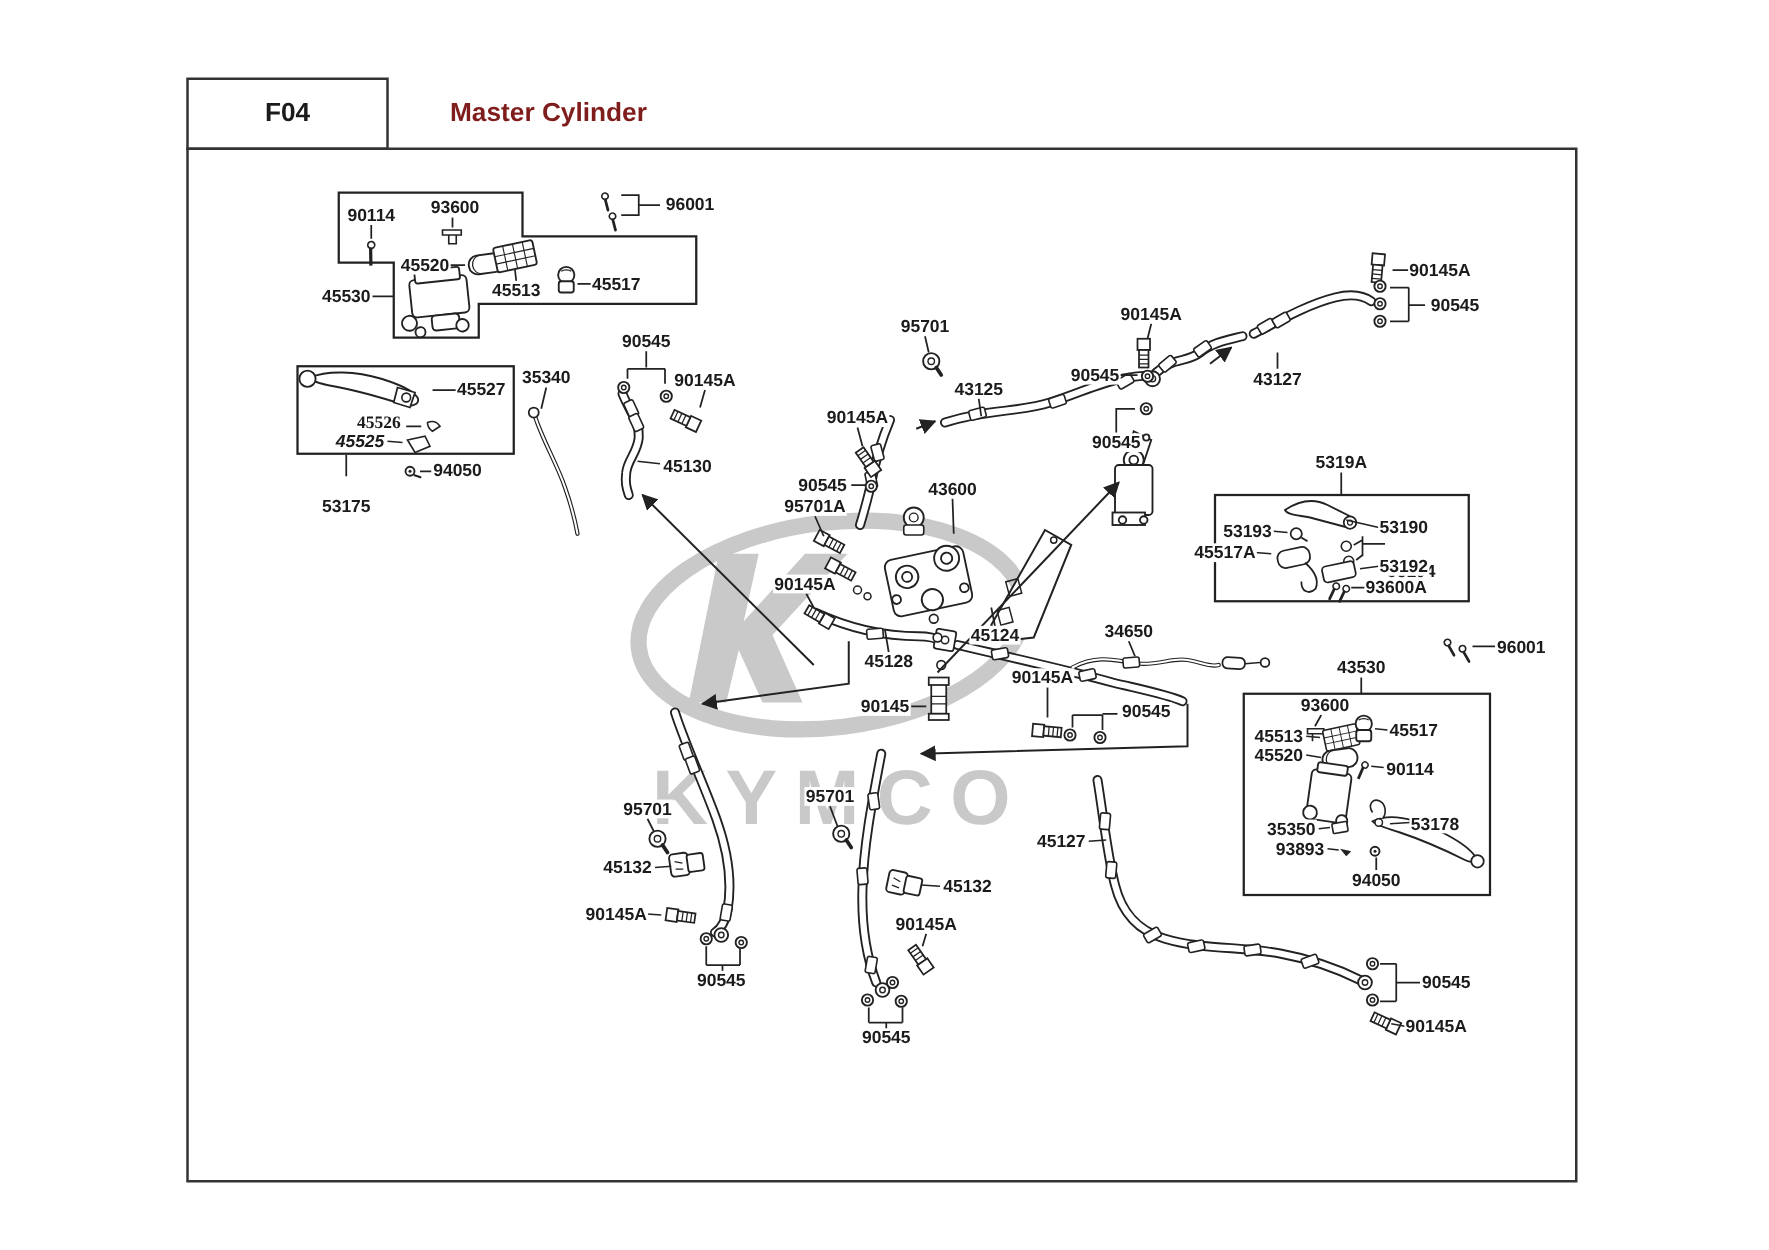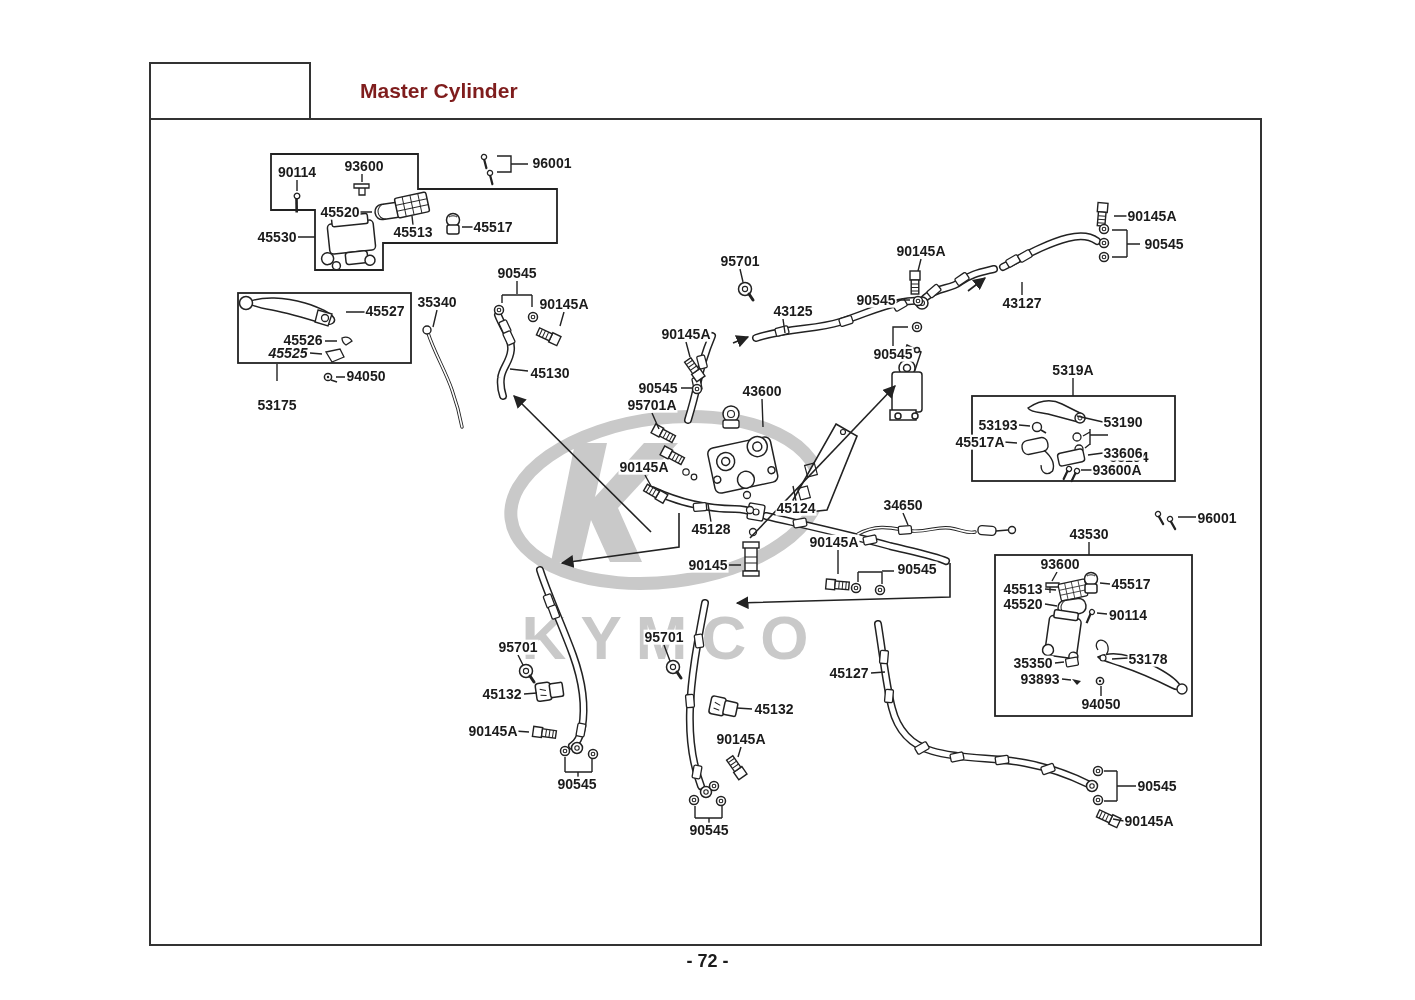--- a/index.html
+++ b/index.html
@@ -341,52 +341,53 @@
     <g fill="none" stroke="#222" stroke-width="1.6">
       <path d="M651,532 L514,396" marker-end="url(#ah)"></path>
       <path d="M679,513 V547 L562,563" marker-end="url(#ah)"></path>
       <path d="M950,563 V597 L737,603" marker-end="url(#ah)"></path>
       <path d="M968,291 L985,278" marker-end="url(#ah)"></path>
       <path d="M733,343 L748,337" marker-end="url(#ah)"></path>
       <path d="M750,538 L895,386" marker-end="url(#ah)"></path>
     </g>
   </svg>
 
+  <div class="hdr-code">F04</div>
   <div class="hdr-title">Master Cylinder</div>
   <div id="labels">
       <div class="lbl" style="left: 297px; top: 172px;">90114</div>
       <div class="lbl" style="left: 364px; top: 166px;">93600</div>
       <div class="lbl" style="left: 552px; top: 163px;">96001</div>
       <div class="lbl" style="left: 340px; top: 212px;">45520</div>
       <div class="lbl" style="left: 413px; top: 232px;">45513</div>
       <div class="lbl" style="left: 493px; top: 227px;">45517</div>
       <div class="lbl" style="left: 277px; top: 237px;">45530</div>
       <div class="lbl" style="left: 385px; top: 311px;">45527</div>
-      <div class="lbl" style="left: 303px; top: 340px;">45526</div>
+      <div class="lbl" style="left: 303px; top: 340px; font-family: Liberation Serif, serif;">45526</div>
       <div class="lbl" style="left: 288px; top: 353px; font-style: italic;">45525</div>
       <div class="lbl" style="left: 277px; top: 405px;">53175</div>
       <div class="lbl" style="left: 366px; top: 376px;">94050</div>
       <div class="lbl" style="left: 437px; top: 302px;">35340</div>
       <div class="lbl" style="left: 517px; top: 273px;">90545</div>
       <div class="lbl" style="left: 564px; top: 304px;">90145A</div>
       <div class="lbl" style="left: 550px; top: 373px; text-align: right;">45130</div>
       <div class="lbl" style="left: 740px; top: 261px;">95701</div>
-      <div class="lbl" style="left: 783px; top: 311px; margin-left: 10px;">43125</div>
+      <div class="lbl" style="left: 783px; top: 311px;">43125</div>
       <div class="lbl" style="left: 921px; top: 251px;">90145A</div>
       <div class="lbl" style="left: 876px; top: 300px;">90545</div>
       <div class="lbl" style="left: 893px; top: 354px;">90545</div>
       <div class="lbl" style="left: 1152px; top: 216px;">90145A</div>
       <div class="lbl" style="left: 1164px; top: 244px;">90545</div>
       <div class="lbl" style="left: 1022px; top: 303px;">43127</div>
       <div class="lbl" style="left: 1073px; top: 370px;">5319A</div>
       <div class="lbl" style="left: 998px; top: 425px;">53193</div>
       <div class="lbl" style="left: 1123px; top: 422px;">53190</div>
       <div class="lbl" style="left: 1129px; top: 457px;">53194</div>
       <div class="lbl" style="left: 980px; top: 442px;">45517A</div>
-      <div class="lbl" style="left: 1123px; top: 453px;">33606</div>
+      <div class="lbl" style="left: 1123px; top: 453px;">53192</div>
       <div class="lbl" style="left: 1117px; top: 470px;">93600A</div>
       <div class="lbl" style="left: 686px; top: 334px;">90145A</div>
       <div class="lbl" style="left: 658px; top: 388px;">90545</div>
       <div class="lbl" style="left: 762px; top: 391px;">43600</div>
       <div class="lbl" style="left: 652px; top: 405px;">95701A</div>
       <div class="lbl" style="left: 644px; top: 467px;">90145A</div>
       <div class="lbl" style="left: 711px; top: 529px;">45128</div>
       <div class="lbl" style="left: 708px; top: 565px;">90145</div>
       <div class="lbl" style="left: 796px; top: 508px;">45124</div>
       <div class="lbl" style="left: 903px; top: 505px;">34650</div>
@@ -408,14 +409,13 @@
       <div class="lbl" style="left: 502px; top: 694px;">45132</div>
       <div class="lbl" style="left: 774px; top: 709px;">45132</div>
       <div class="lbl" style="left: 493px; top: 731px;">90145A</div>
       <div class="lbl" style="left: 741px; top: 739px;">90145A</div>
       <div class="lbl" style="left: 577px; top: 784px;">90545</div>
       <div class="lbl" style="left: 709px; top: 830px;">90545</div>
       <div class="lbl" style="left: 849px; top: 673px;">45127</div>
       <div class="lbl" style="left: 1157px; top: 786px;">90545</div>
       <div class="lbl" style="left: 1149px; top: 821px;">90145A</div>
     </div>
-  <div class="pg-footer">- 72 -</div>
 </div>
 
 </body></html>

